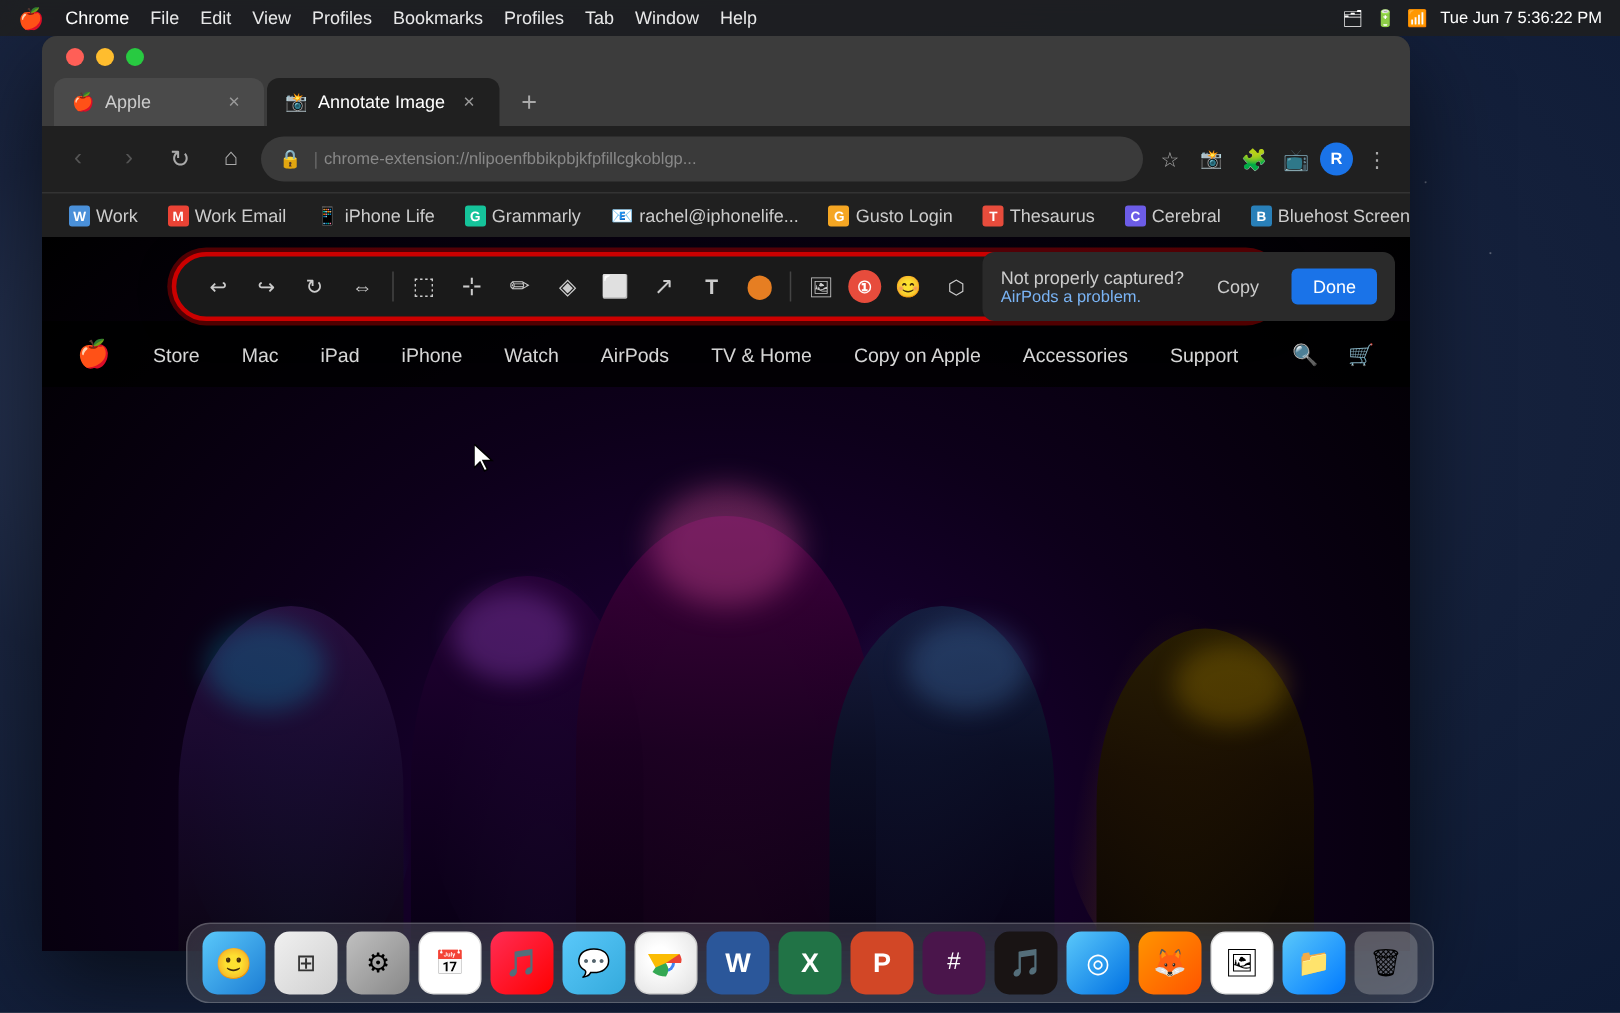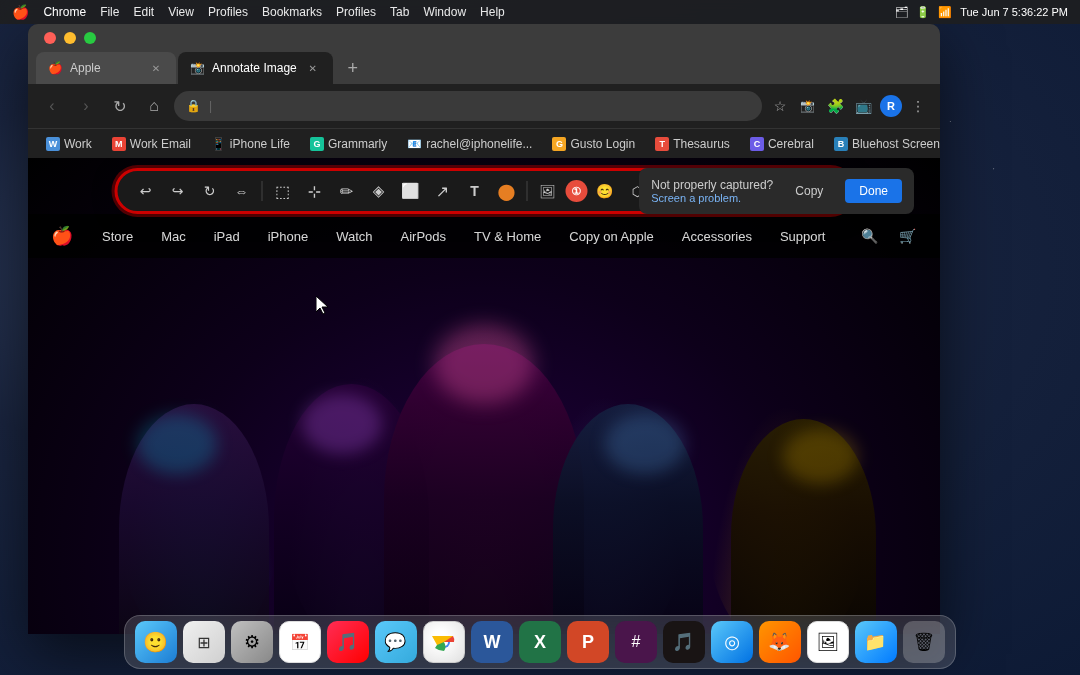--- a/index.html
+++ b/index.html
@@ -316,21 +316,21 @@
       gap: 4px;
       font-size: 12px;
       color: #ccc;
       padding: 0 4px;
     }
 
     
     .capture-panel {
       position: absolute;
       top: 10px;
-      right: 26px;
+      right: 10px;
       background: #2a2a2a;
       border-radius: 8px;
       padding: 10px 12px;
       z-index: 51;
       display: flex;
       align-items: center;
       gap: 12px;
     }
 
     .capture-text {
@@ -513,20 +513,21 @@
     <div class="toolbar">
       <div class="nav-btn disabled">‹</div>
       <div class="nav-btn disabled">›</div>
       <div class="nav-btn">↻</div>
       <div class="nav-btn">⌂</div>
 
       <div class="address-bar">
         <span style="color:#888;font-size:12px;">🔒</span>
         <div class="address-text">
           <span style="color:#666;">|</span>
+          <span class="address-ext">chrome-extension://nlipoenfbbikpbjkfpfillcgkoblgp...</span>
         </div>
       </div>
 
       <div class="toolbar-icons">
         <div class="toolbar-icon">☆</div>
         <div class="toolbar-icon" style="color:#ff5f57;font-size:12px;">📸</div>
         <div class="toolbar-icon">🧩</div>
         <div class="toolbar-icon">📺</div>
         <div class="toolbar-icon" style="background:#1a73e8;color:white;border-radius:50%;width:22px;height:22px;font-size:11px;font-weight:bold;">R</div>
         <div class="toolbar-icon">⋮</div>
@@ -644,21 +645,21 @@
         <div class="anno-zoom">
           <div class="anno-btn">-</div>
           <span style="min-width:36px;text-align:center;">100%</span>
           <div class="anno-btn">+</div>
         </div>
       </div>
 
       <div class="capture-panel">
         <div class="capture-text">
           <span>Not properly captured?</span>
-          <a class="report">Screen a problem.</a>
+          <a class="report">AirPods a problem.</a>
         </div>
         <button class="capture-btn">Copy</button>
         <button class="capture-btn done">Done</button>
       </div>
 
       <div style="position:absolute;top:138px;left:288px;z-index:70;pointer-events:none;">
         <svg width="16" height="20" viewBox="0 0 16 20" fill="none" xmlns="http://www.w3.org/2000/svg">
           <path d="M0 0 L0 16 L4 12 L7 18 L9 17 L6 11 L12 11 Z" fill="white" stroke="black" stroke-width="1"></path>
         </svg>
       </div>

